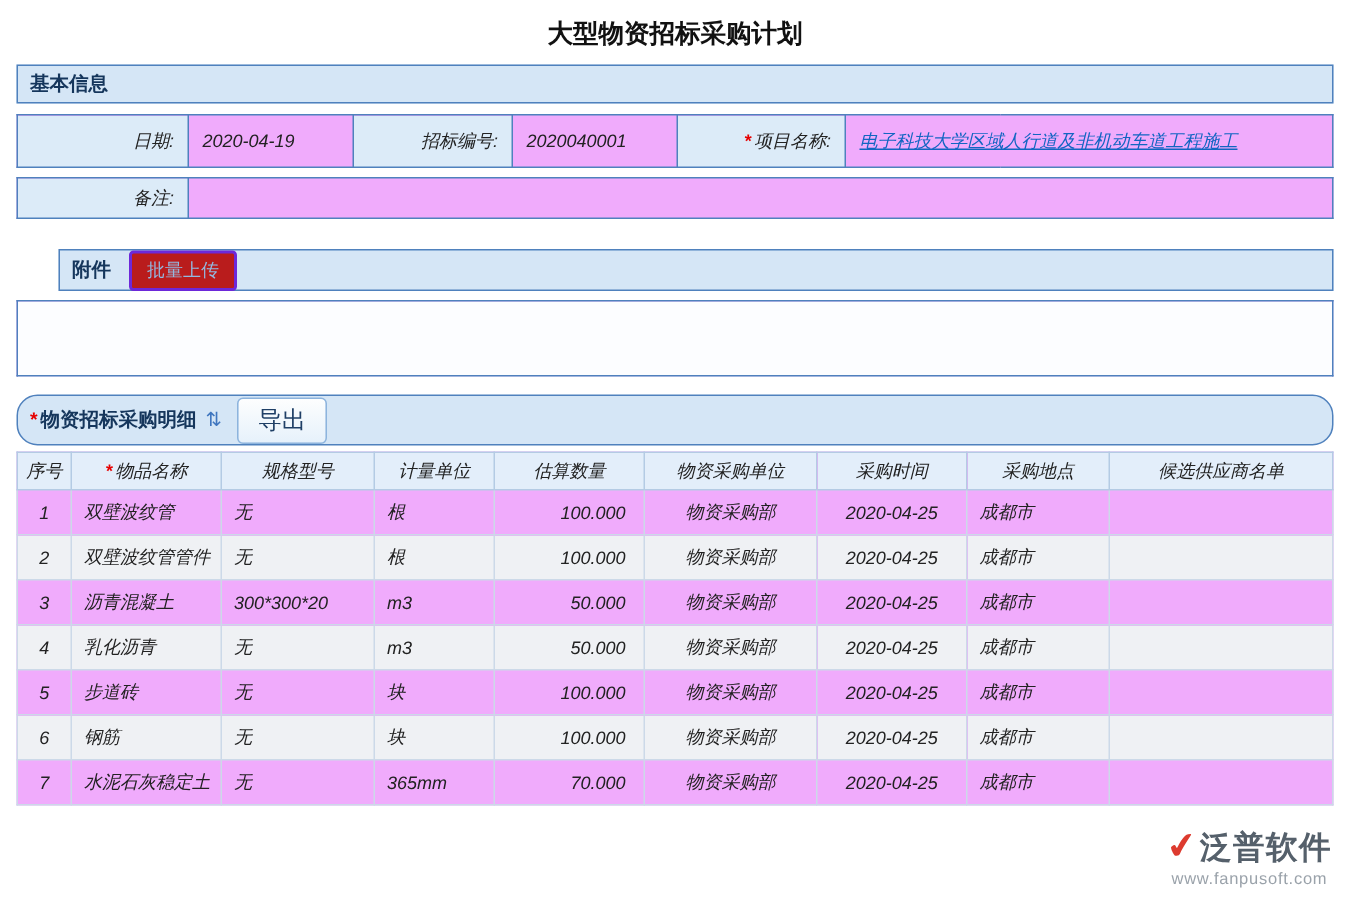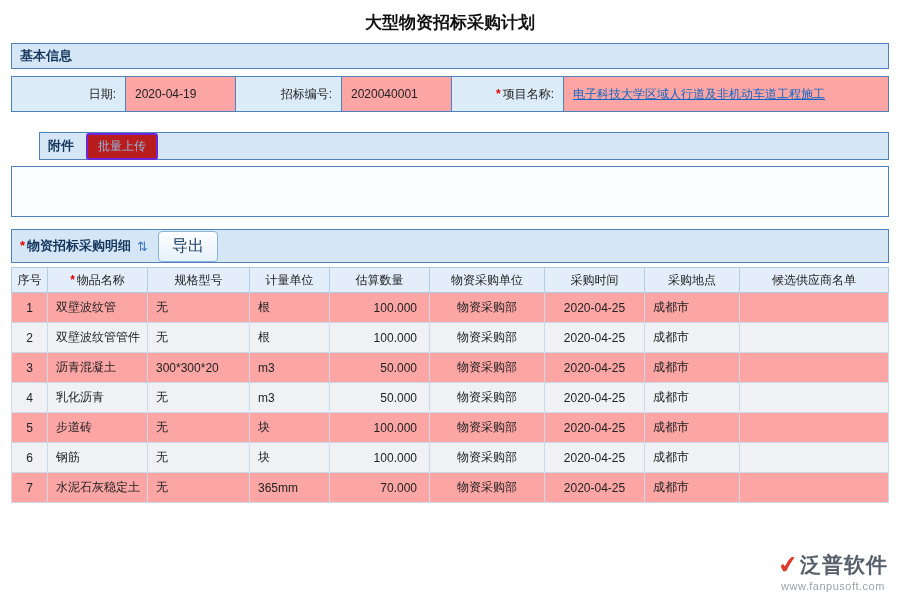--- a/index.html
+++ b/index.html
@@ -20,40 +20,40 @@
   
   .bar {
     border: 1px solid #4f81bd;
     background: #d5e6f6;
     color: #15365c; font-weight: bold; font-size: 13px;
     display: flex; align-items: center;
     padding: 4px 8px;
   }
   .bar-basic { margin-top: 9px; height: 26px; }
   .bar-attach { margin-top: 20px; height: 28px; gap: 12px; margin-left: 28px; }
-  .bar-details { margin-top: 12px; height: 34px; gap: 10px; }
+  .bar-details { margin-top: 12px; height: 34px; gap: 10px; border-radius: 14px; }
 
   .req { color: #e60000; margin-right: 2px; font-weight: bold; }
 
   .batch-btn {
     background: #b91c1c; color: #93b9e0;
     border: 2px solid #6d28d9; border-radius: 3px;
     padding: 3px 10px; font-size: 12px; font-weight: normal;
     cursor: pointer; font-family: Liberation Serif, serif;
   }
   .export-btn {
     background: linear-gradient(#fdfefe, #e6f1fb);
     border: 1px solid #8db4dd; border-radius: 4px;
     padding: 4px 13px; font-size: 16px; color: #1f3f66; font-weight: normal;
     cursor: pointer; font-family: inherit;
   }
   .sort-icon { color: #3f76bf; font-size: 13px; font-weight: normal; margin-left: -4px; cursor: pointer; }
 
   
-  table { border-collapse: collapse; table-layout: fixed; width: 100%; background: #fca5a5; }
+  table { border-collapse: collapse; table-layout: fixed; width: 100%; background: #f0abfc; font-style: italic; }
 
   
   table.form { margin-top: 7px; border: 1px solid #4f81bd; }
   table.form td { border: 1px solid #4f81bd; height: 35px; padding: 0 9px; font-size: 12px; overflow: hidden; white-space: nowrap; }
   table.form td.label { background: #dcebf8; text-align: right; color: #222; }
   table.remark { margin-top: 6px; border: 1px solid #4f81bd; }
   table.remark td { border: 1px solid #4f81bd; height: 27px; padding: 0 9px; }
   table.remark td.label { background: #dcebf8; text-align: right; }
   a.project-link { color: #1265c2; text-decoration: underline; }
 
@@ -122,20 +122,32 @@
         <td class="label">
           <span class="req">*</span><span>项目名称:</span>
         </td>
         <td colspan="2">
           <a class="project-link" href="#">电子科技大学区域人行道及非机动车道工程施工</a>
         </td>
       </tr>
     </tbody>
       </table>
 
+    <table class="remark">
+      <colgroup>
+          <col style="width:114px">
+          <col>
+        </colgroup>
+      <tbody>
+          <tr>
+        <td class="label">备注:</td>
+        <td></td>
+      </tr>
+    </tbody>
+      </table>
 
     <div class="bar bar-attach">
       <span>附件</span>
       <button class="batch-btn">批量上传</button>
     </div>
 
     <table class="attach">
       <colgroup>
         <col style="width:236px">
           <col style="width:92px">

